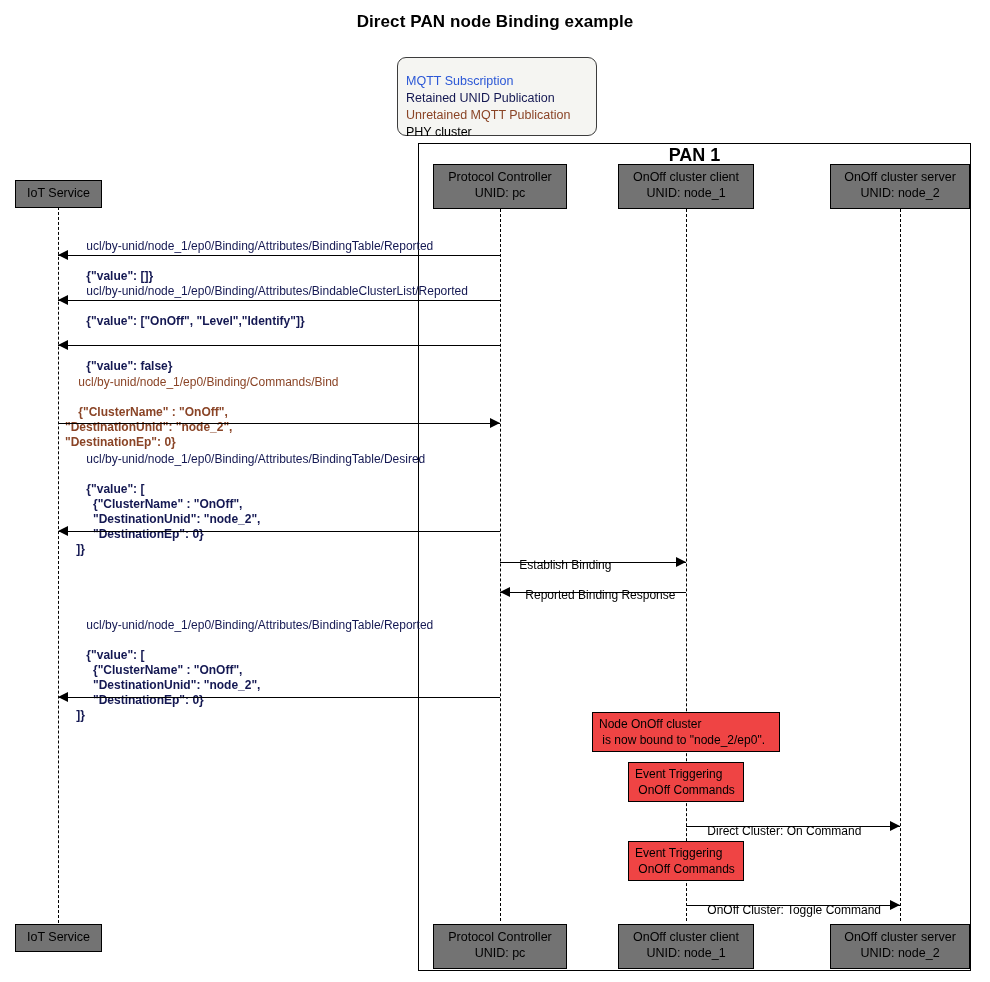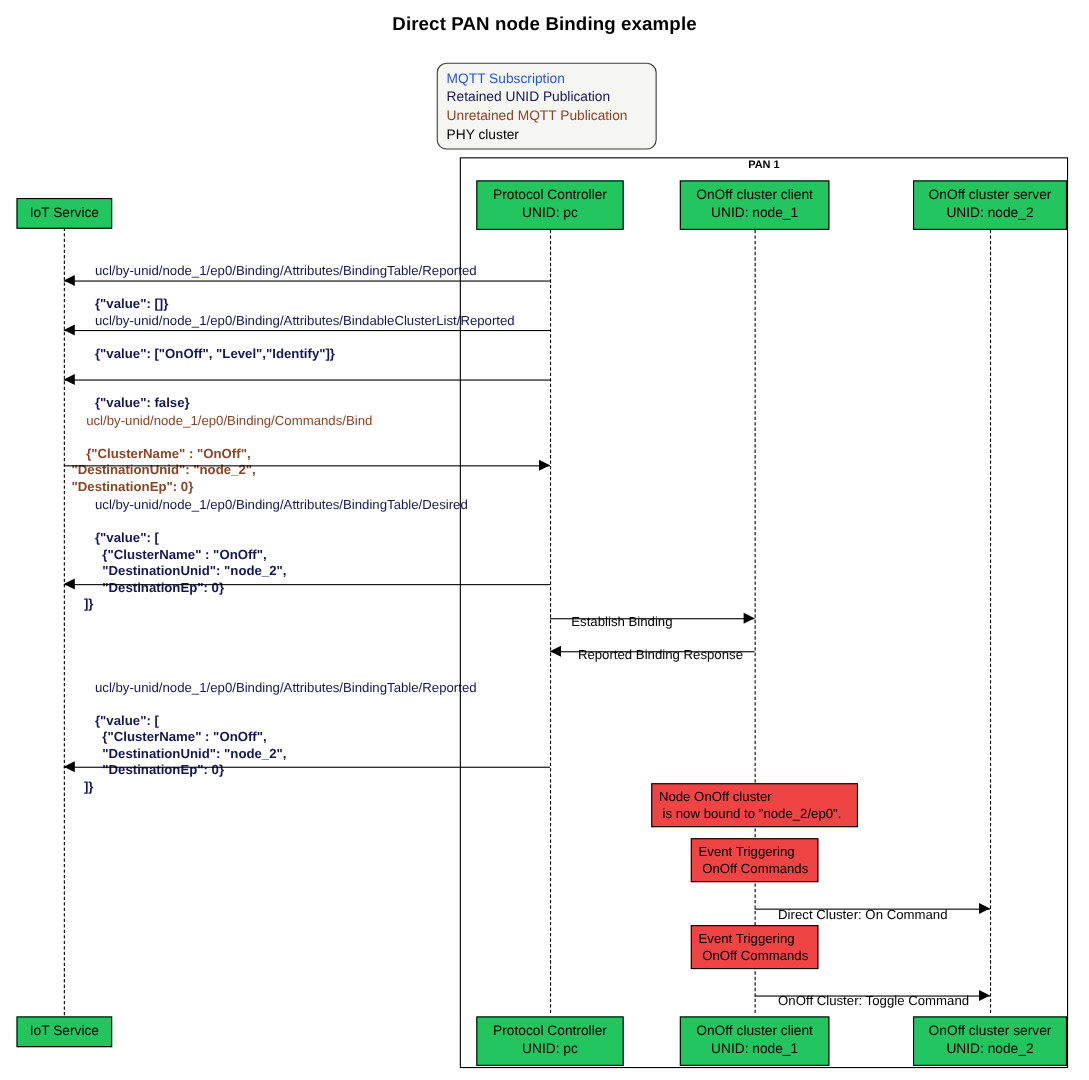--- a/index.html
+++ b/index.html
@@ -19,26 +19,26 @@
   }
   #legend .lrow{font-size:12.5px;line-height:17px;white-space:nowrap;}
 
   
   #pan-frame{
     position:absolute;left:418px;top:143px;width:553px;height:828px;
     border:1px solid #000;box-sizing:border-box;background:transparent;
   }
   #pan-label{
     position:absolute;left:418px;top:145px;width:553px;text-align:center;
-    font-size:10px;font-weight:bold;
+    font-size:18px;font-weight:bold;
   }
 
   
   .pbox{
-    position:absolute;border:1px solid #000;background:#22c55e;box-sizing:border-box;
+    position:absolute;border:1px solid #000;background:#737373;box-sizing:border-box;
     text-align:center;font-size:12.5px;line-height:16px;padding-top:4px;
   }
   .pbox .l2{display:block;}
 
   
   .lifeline{
     position:absolute;width:0;border-left:1px dashed #000;
   }
 
   
@@ -50,21 +50,21 @@
   }
   .arrowL{
     border-top:5px solid transparent;border-bottom:5px solid transparent;
     border-right:10px solid #000;
   }
 
   .mlabel{position:absolute;white-space:pre;font-size:12px;line-height:15px;}
   .mtopic{font-weight:normal;}
   .mpayload{font-weight:bold;}
 
-  .c-sub{color:#2b57d6;}
+  .c-sub{color:#2b57d6;margin-top:10px;}
   .c-ret{color:#141852;}
   .c-unret{color:#8a4426;}
   .c-phy{color:#000000;}
 
   
   .note{
     position:absolute;border:1px solid #000;background:#ef4444;box-sizing:border-box;
     font-size:12px;line-height:16px;padding:3px 6px 3px 6px;white-space:pre;
   }
 </style>

